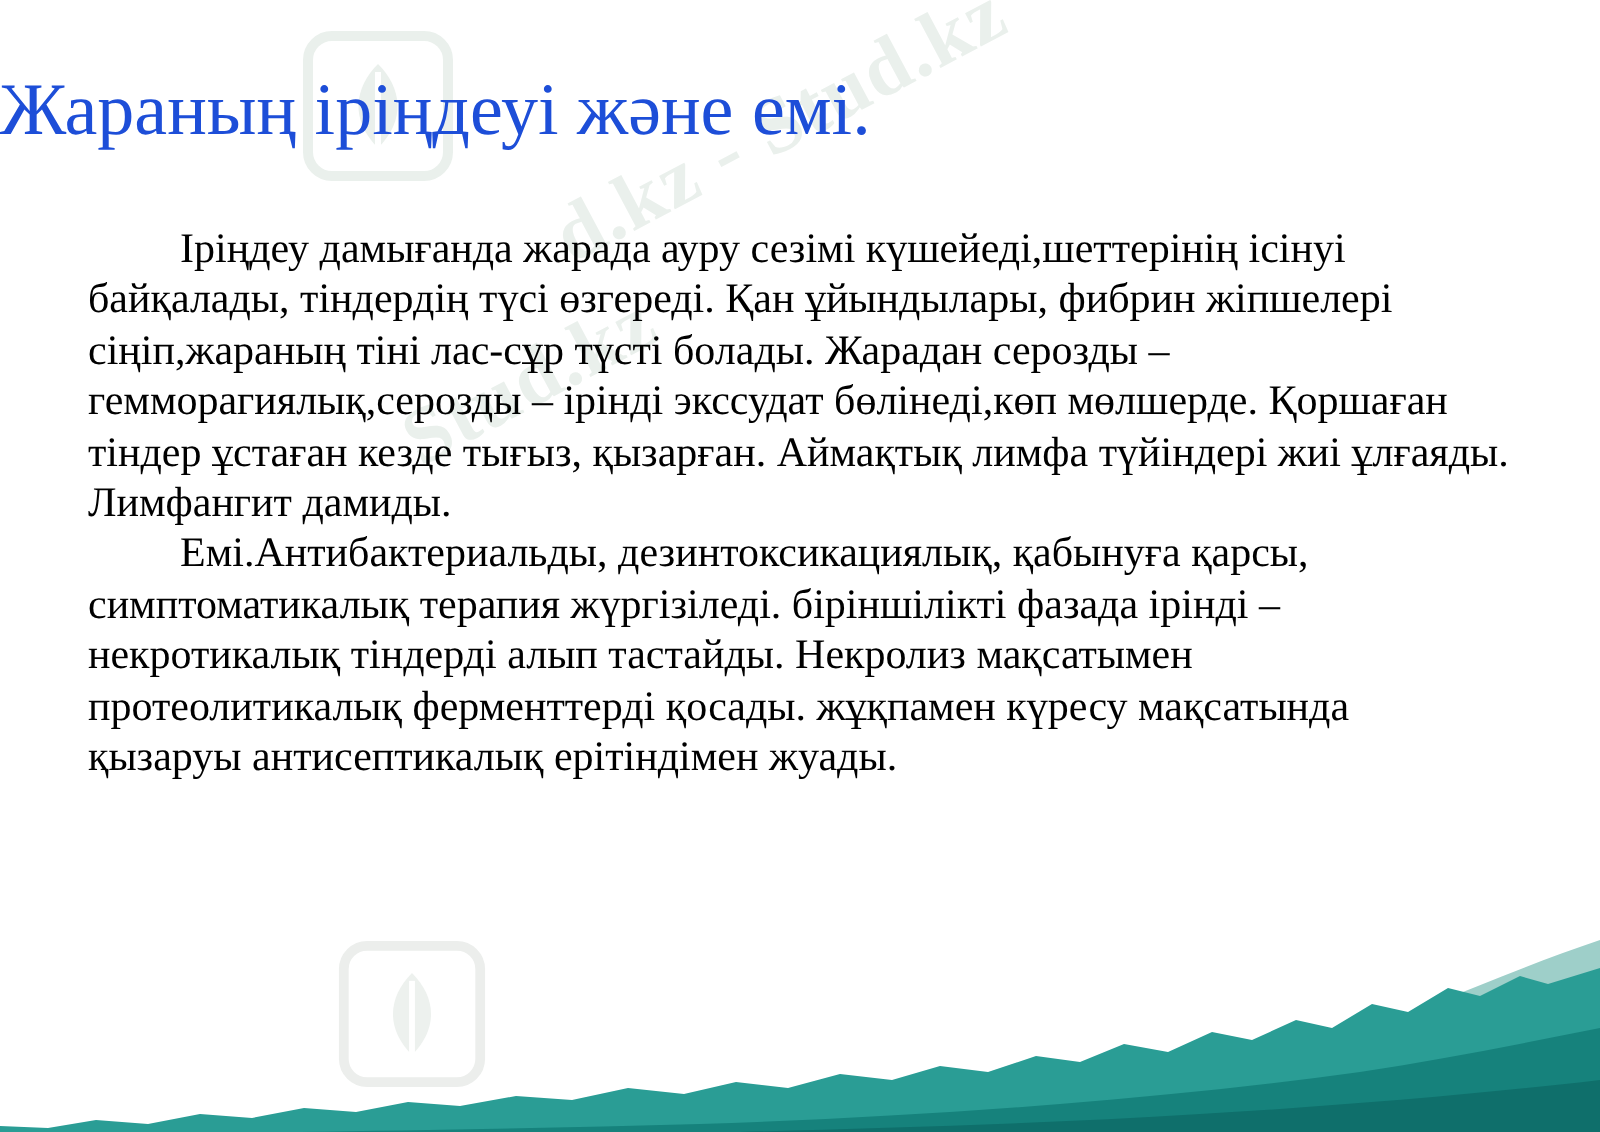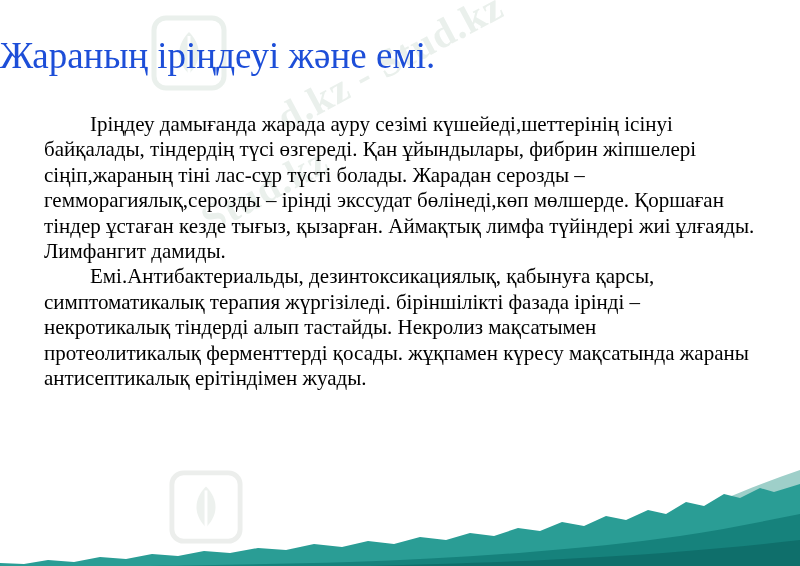--- a/index.html
+++ b/index.html
@@ -139,21 +139,21 @@
   <svg class="wm-logo" viewBox="0 0 78 78">
     <rect x="4" y="4" width="70" height="70" rx="12" fill="none" stroke="#eceeec" stroke-width="5"></rect>
     <path d="M39 18 C27 30 25 46 39 60 C53 46 51 30 39 18 Z" fill="#edf1ee"></path>
     <path d="M39 22 L39 62" stroke="#ffffff" stroke-width="3"></path>
   </svg>
 
   <div id="title">Жараның іріңдеуі және емі.</div>
 
   <div id="body">
     <p>Іріңдеу дамығанда жарада ауру сезімі күшейеді,шеттерінің ісінуі байқалады, тіндердің түсі өзгереді. Қан ұйындылары, фибрин жіпшелері сіңіп,жараның тіні лас-сұр түсті болады. Жарадан серозды – гемморагиялық,серозды – ірінді экссудат бөлінеді,көп мөлшерде. Қоршаған тіндер ұстаған кезде тығыз, қызарған. Аймақтық лимфа түйіндері жиі ұлғаяды. Лимфангит дамиды.</p>
-    <p>Емі.Антибактериальды, дезинтоксикациялық, қабынуға қарсы, симптоматикалық терапия жүргізіледі. біріншілікті фазада ірінді – некротикалық тіндерді алып тастайды. Некролиз мақсатымен протеолитикалық ферменттерді қосады. жұқпамен күресу мақсатында жараны антисептикалық ерітіндімен жуады.</p>
+    <p>Емі.Антибактериальды, дезинтоксикациялық, қабынуға қарсы, симптоматикалық терапия жүргізіледі. біріншілікті фазада ірінді – некротикалық тіндерді алып тастайды. Некролиз мақсатымен протеолитикалық ферменттерді қосады. жұқпамен күресу мақсатында қызаруы антисептикалық ерітіндімен жуады.</p>
   </div>
 
   <div class="teal-wrap">
     <svg width="800" height="130" viewBox="0 0 800 130" preserveAspectRatio="none">
 
       <path d="M800,34 C770,44 742,56 716,66 C686,78 660,86 630,92
                C596,99 560,104 524,108 C486,112 448,116 410,119
                C372,122 336,124 300,126 C260,128 220,129 182,130
                L800,130 Z" fill="#9ecfc9"></path>
 

